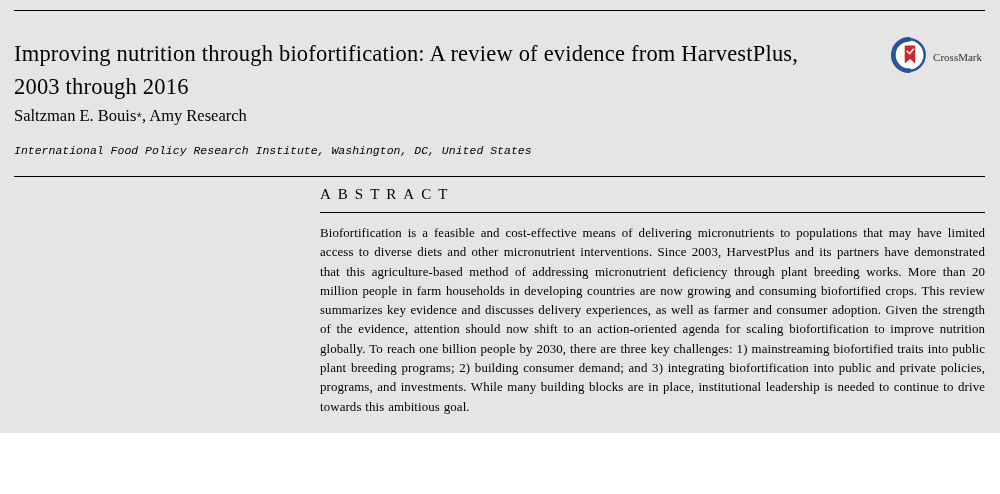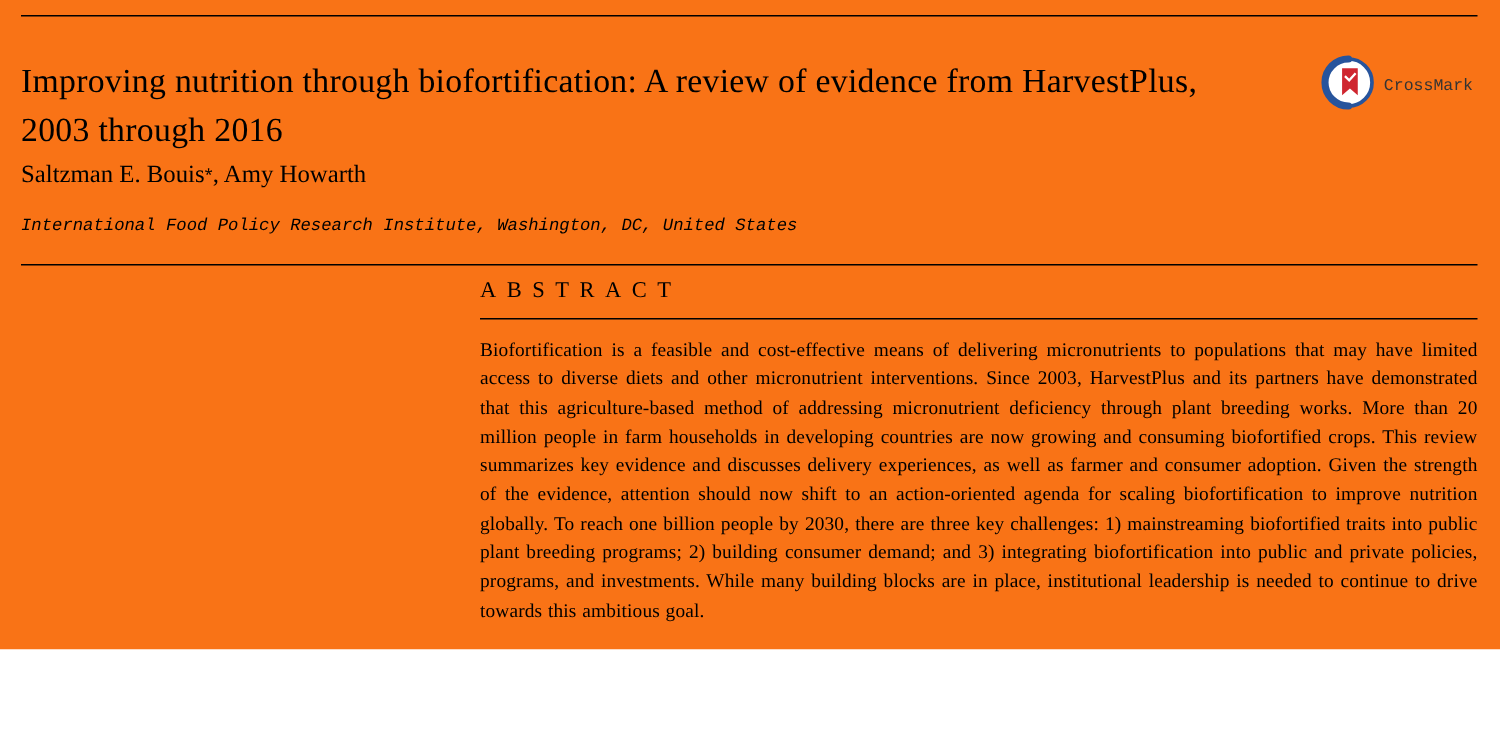--- a/index.html
+++ b/index.html
@@ -4,21 +4,21 @@
 <style>
   html, body {
     margin: 0;
     padding: 0;
     background: #ffffff;
   }
   .page {
     position: relative;
     width: 1000px;
     height: 433px;
-    background: #f97316;
+    background: #e5e5e5;
     font-family: "Liberation Serif", serif;
     color: #000000;
     box-sizing: border-box;
   }
   .rule {
     position: absolute;
     left: 14px;
     right: 15px;
     height: 0;
     border-top: 1px solid #000000;
@@ -60,21 +60,21 @@
   .crossmark {
     position: absolute;
     top: 36px;
     right: 18px;
     display: flex;
     align-items: center;
     gap: 5px;
     cursor: pointer;
   }
   .crossmark-label {
-    font-family: Liberation Mono, monospace;
+    font-family: Liberation Serif, serif;
     font-size: 11px;
     color: #333333;
   }
 
   .abstract {
     position: absolute;
     left: 320px;
     top: 186px;
     width: 665px;
   }
@@ -117,21 +117,21 @@
 
         <path d="M 15.5 10 L 26.5 10 L 26.5 29 L 21 24.2 L 15.5 29 Z" fill="#cf2630"></path>
 
         <path d="M 17.5 15.5 L 20.5 18.5 L 25 13.5" fill="none" stroke="#ffffff" stroke-width="1.6"></path>
       </svg>
     </span>
     <span class="crossmark-label">CrossMark</span>
   </div>
 
   <div class="byline">
-    <span>Saltzman E. Bouis</span><span class="author-mark">⁎</span><span>, </span><span>Amy Howarth</span>
+    <span>Saltzman E. Bouis</span><span class="author-mark">⁎</span><span>, </span><span>Amy Research</span>
   </div>
 
   <div class="affiliation">International Food Policy Research Institute, Washington, DC, United States</div>
 
   <div class="rule rule-mid"></div>
 
   <section class="abstract">
     <h2 class="abstract-heading">ABSTRACT</h2>
     <hr class="abstract-rule">
     <p class="abstract-text">Biofortification is a feasible and cost-effective means of delivering micronutrients to populations that may have limited access to diverse diets and other micronutrient interventions. Since 2003, HarvestPlus and its partners have demonstrated that this agriculture-based method of addressing micronutrient deficiency through plant breeding works. More than 20 million people in farm households in developing countries are now growing and consuming biofortified crops. This review summarizes key evidence and discusses delivery experiences, as well as farmer and consumer adoption. Given the strength of the evidence, attention should now shift to an action-oriented agenda for scaling biofortification to improve nutrition globally. To reach one billion people by 2030, there are three key challenges: 1) mainstreaming biofortified traits into public plant breeding programs; 2) building consumer demand; and 3) integrating biofortification into public and private policies, programs, and investments. While many building blocks are in place, institutional leadership is needed to continue to drive towards this ambitious goal.</p>

